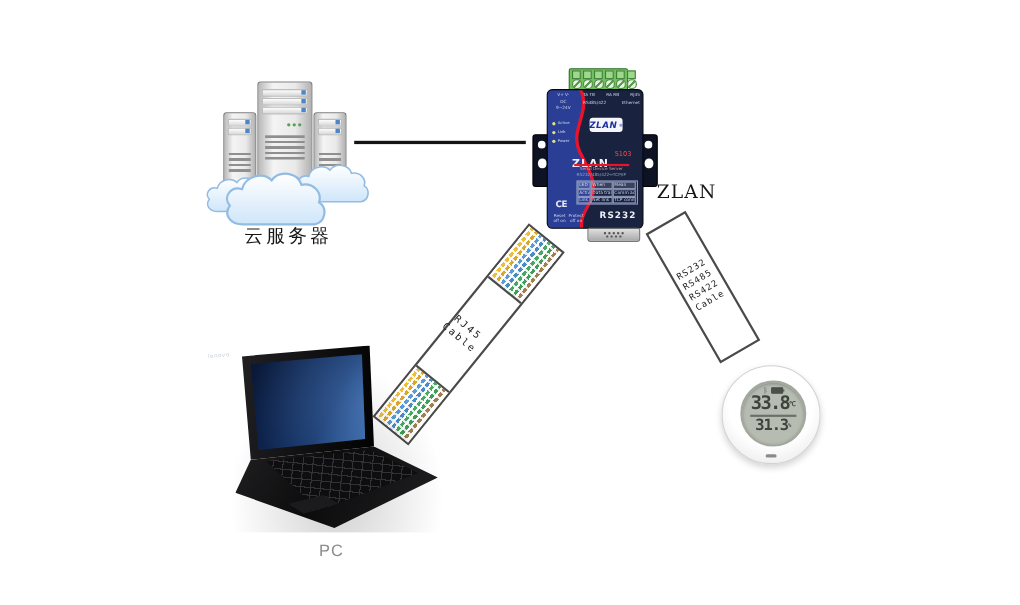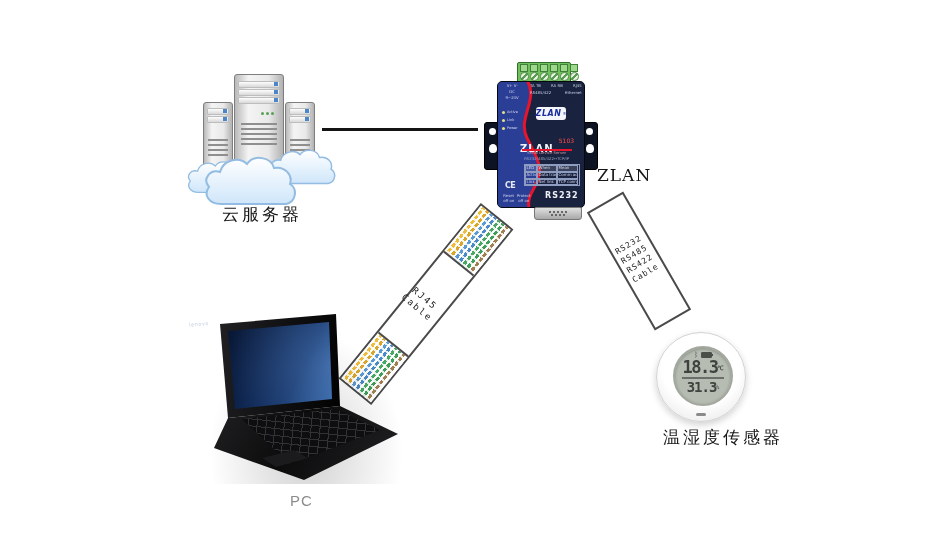--- a/index.html
+++ b/index.html
@@ -301,24 +301,23 @@
   </div>
   <div class="label-pc" style="left:290px;top:492px;">PC</div>
 
   <div class="sensor">
     <div class="sensor-lcd">
       <div class="sensor-status">
         <span class="bt">ᛒ</span>
         <span class="battery"></span>
       </div>
       <div class="sensor-temp">
-        <span>18.3</span><span class="unit">℃</span>
+        <span>33.8</span><span class="unit">℃</span>
       </div>
       <div class="sensor-div"></div>
       <div class="sensor-hum">
         <span>31.3</span><span class="unit">%</span>
       </div>
     </div>
     <div class="sensor-slot"></div>
   </div>
-  <div class="label-serif" style="left:663px;top:426px;">温湿度传感器</div>
 
 </div>
 
 </body></html>

